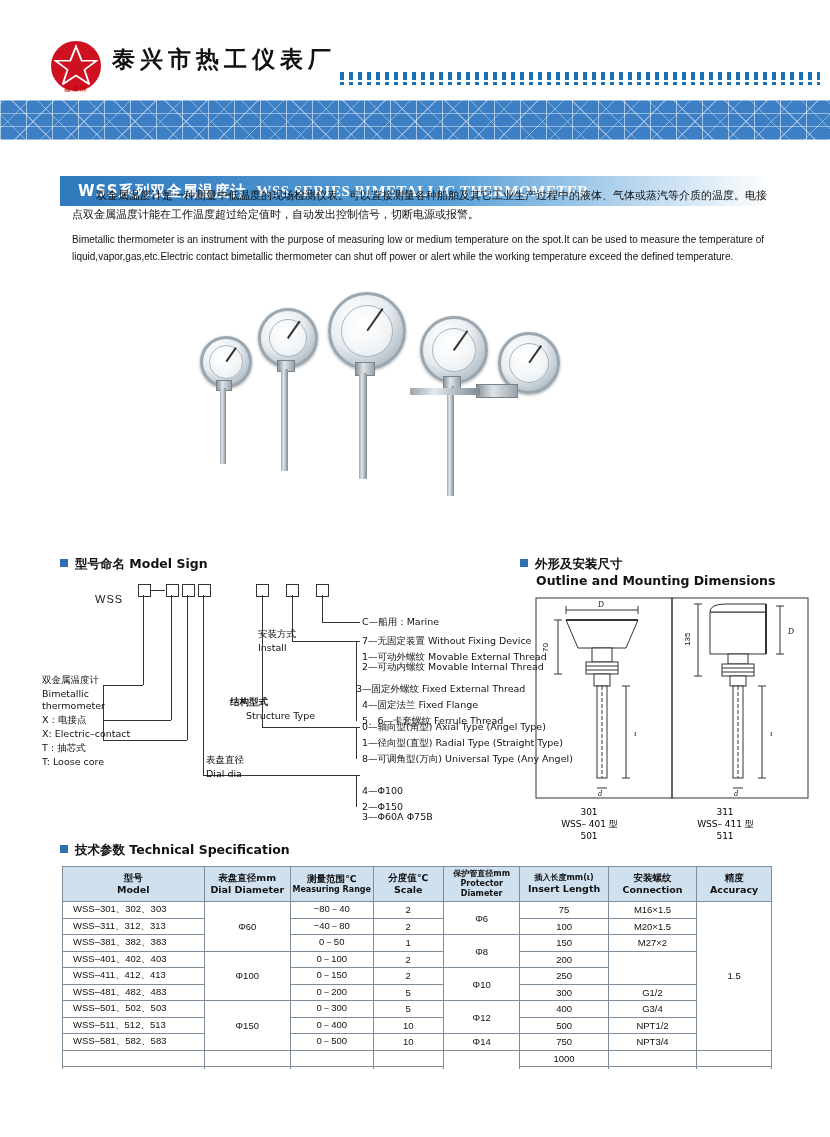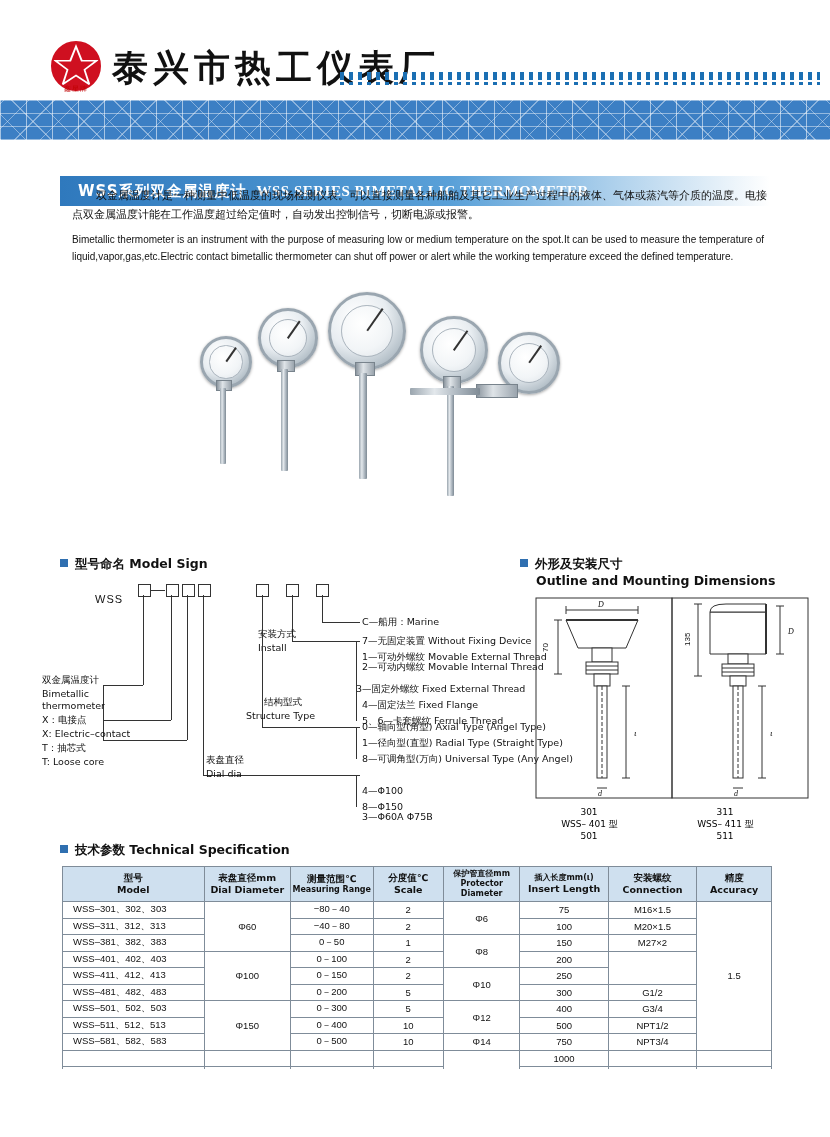--- a/index.html
+++ b/index.html
@@ -20,21 +20,21 @@
     position:absolute;left:48px;top:40px;width:56px;height:56px;
   }
   .logo-star svg{display:block;}
   .logo-caption{
     position:absolute;left:48px;top:84px;width:56px;text-align:center;
     font-size:7px;color:#c00000;letter-spacing:1px;
   }
   .company-name{
     position:absolute;left:112px;top:44px;
     font-family:"DejaVu Sans", sans-serif;
-    font-size:36px;font-weight:bold;color:#111;letter-spacing:5px;
+    font-size:23px;font-weight:bold;color:#111;letter-spacing:5px;
   }
   .dotline{
     position:absolute;left:340px;top:72px;right:10px;height:8px;
     background:repeating-linear-gradient(to right,#1b6fb3 0 4px,transparent 4px 9px);
   }
   .dotline2{
     position:absolute;left:340px;top:82px;right:10px;height:3px;
     background:repeating-linear-gradient(to right,#1b6fb3 0 4px,transparent 4px 9px);
   }
   
@@ -271,28 +271,28 @@
   <div class="lbl" style="left:198px;top:50px;">安装方式</div>
   <div class="lbl" style="left:198px;top:64px;">Install</div>
 
   <div class="vline" style="left:202px;top:17px;height:132px;"></div>
   <div class="hline" style="left:202px;top:149px;width:98px;"></div>
   <div class="lbl" style="left:302px;top:143px;">0—轴向型(角型) Axial Type (Angel Type)</div>
   <div class="lbl" style="left:302px;top:159px;">1—径向型(直型) Radial Type (Straight Type)</div>
   <div class="lbl" style="left:302px;top:175px;">8—可调角型(万向) Universal Type (Any Angel)</div>
   <div class="vline" style="left:296px;top:149px;height:32px;"></div>
 
-  <div class="lbl" style="left:204px;top:118px;">结构型式</div>
+  <div class="lbl" style="left:170px;top:118px;font-weight:bold;">结构型式</div>
   <div class="lbl" style="left:186px;top:132px;">Structure Type</div>
 
   <div class="vline" style="left:143px;top:17px;height:180px;"></div>
   <div class="hline" style="left:143px;top:197px;width:157px;"></div>
   <div class="lbl" style="left:302px;top:191px;margin-top:42px;">3—Φ60A Φ75B</div>
   <div class="lbl" style="left:302px;top:207px;">4—Φ100</div>
-  <div class="lbl" style="left:302px;top:223px;">8—Φ150</div>
+  <div class="lbl" style="left:302px;top:223px;">2—Φ150</div>
   <div class="vline" style="left:296px;top:197px;height:32px;"></div>
 
   <div class="lbl" style="left:146px;top:176px;">表盘直径</div>
   <div class="lbl" style="left:146px;top:190px;">Dial dia</div>
 
   <div class="vline" style="left:83px;top:17px;height:90px;"></div>
   <div class="hline" style="left:43px;top:107px;width:40px;"></div>
   <div class="vline" style="left:111px;top:17px;height:125px;"></div>
   <div class="hline" style="left:43px;top:142px;width:68px;"></div>
   <div class="vline" style="left:127px;top:17px;height:145px;"></div>

